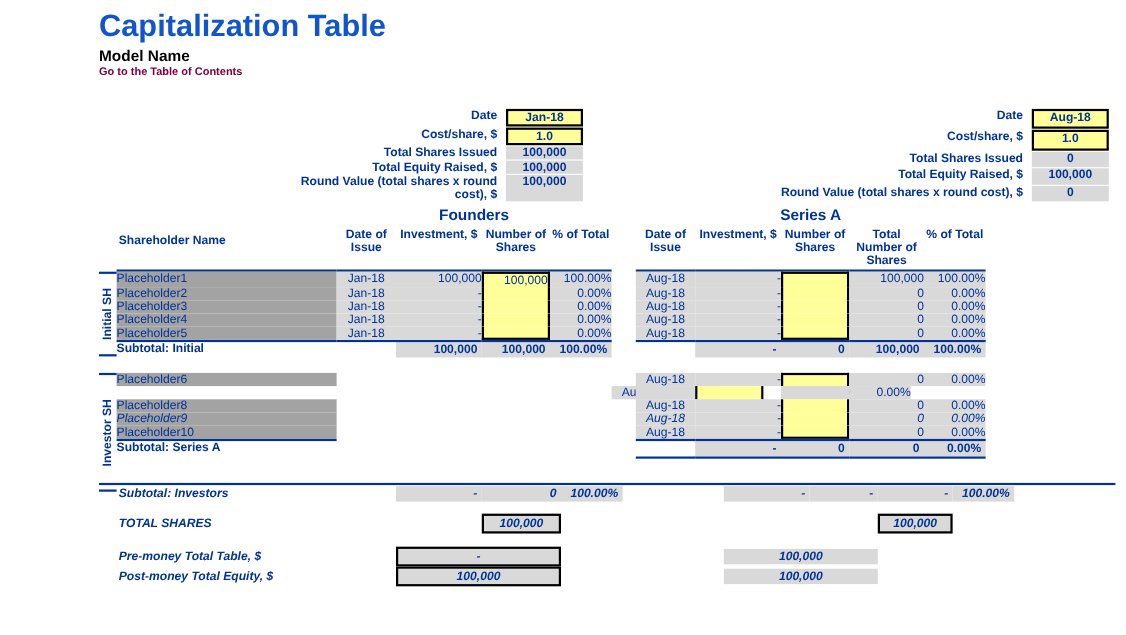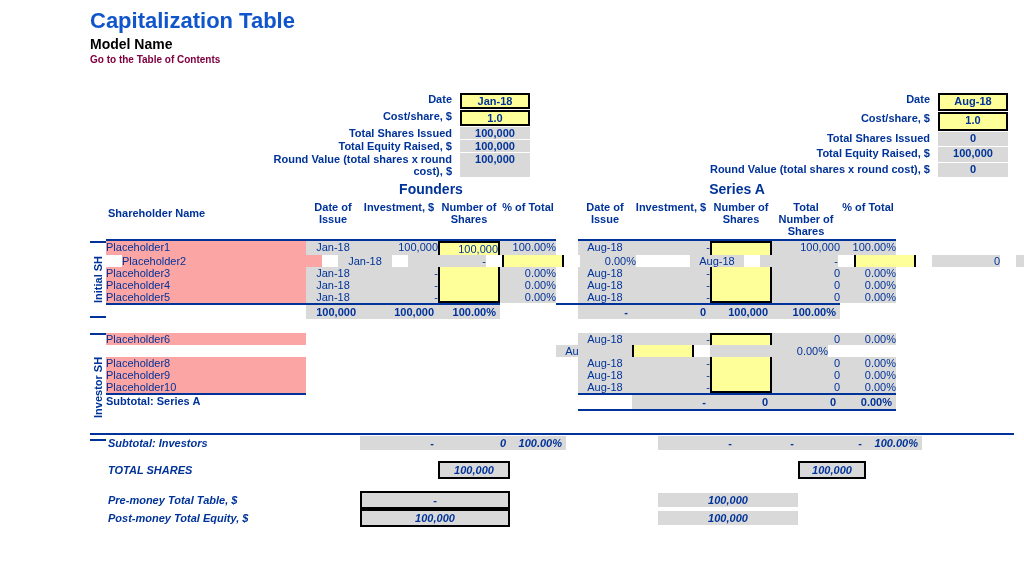--- a/index.html
+++ b/index.html
@@ -5,21 +5,21 @@
   * { box-sizing: border-box; }
   body {
     margin: 0;
     padding: 8px 10px;
     font-family: Arial, Helvetica, sans-serif;
     font-size: 11px;
     color: #000;
     background: #fff;
     width: 1024px;
   }
-  .title { font-size: 22px; font-weight: bold; color: #1155cc; margin: 0; }
+  .title { font-size: 28px; font-weight: bold; color: #1155cc; margin: 0; }
   .subtitle { font-size: 14px; font-weight: bold; color: #000; margin: 2px 0 0 0; }
   .toc-link { font-size: 10px; font-weight: bold; color: #800040; margin-top: 2px; }
 
   .blue-bold { color: #003399; font-weight: bold; }
   .center { text-align: center; }
 
   .container { margin-left: 80px; margin-top: 28px; }
   .round-metrics { display: flex; gap: 38px; }
   .metrics-block { display: grid; grid-template-columns: auto 70px; gap: 1px 4px; }
   .metrics-block.f { width: 440px; }
@@ -28,21 +28,21 @@
   .cell-yellow { background: #feff99; border: 2px solid #000; text-align: center; font-weight: bold; }
   .cell-grey { background: #d9d9d9; text-align: center; }
   .cell-grey.b { font-weight: bold; }
   .vlabel {
     writing-mode: vertical-rl; transform: rotate(180deg);
     color: #003399; font-weight: bold; font-size: 11px;
     border-top: 2px solid #003399; border-bottom: 2px solid #003399;
     padding: 2px 0; height: 72px; width: 16px;
     display: inline-flex; align-items: center; justify-content: center;
   }
-  .row-name { background: #fca5a5; color: #003399; width: 200px; }
+  .row-name { background: #a3a3a3; color: #003399; width: 200px; }
   .row-date { background: #d9d9d9; color: #003399; text-align: center; width: 54px; }
   .row-inv { background: #d9d9d9; color: #003399; text-align: right; width: 78px; }
   .row-shares { background: #feff99; text-align: right; width: 62px; color: #003399; }
   .row-tot { background: #d9d9d9; text-align: right; width: 68px; color: #003399; }
   .row-pct { background: #d9d9d9; text-align: right; width: 56px; color: #003399; }
 
   .bottom-block { margin-top: 10px; font-style: italic; }
   .bottom-row { display: grid; grid-template-columns: 16px 200px 54px 78px 72px 56px 38px 54px 78px 62px 68px 56px; align-items: center; height: 18px; }
   .bottom-lbl { font-weight: bold; color: #003399; grid-column: 2; padding-left: 2px;}
   .boxcell { border: 2px solid #000; text-align: center; background: #d9d9d9; font-weight: bold; color: #003399; padding: 1px 0;}
@@ -123,21 +123,21 @@
           <div class="row-inv">100,000</div>
           <div class="row-shares shares-border shares-bt">100,000</div>
           <div class="row-pct">100.00%</div>
           <div></div>
           <div class="row-date">Aug-18</div>
           <div class="row-inv">-</div>
           <div class="row-shares shares-border shares-bt"></div>
           <div class="row-tot">100,000</div>
           <div class="row-pct">100.00%</div>
         </div>
-        <div style="display: grid; grid-template-columns: 16px 200px 54px 78px 62px 56px 22px 54px 78px 62px 68px 56px; gap: 16px;">
+        <div style="display: grid; grid-template-columns: 16px 200px 54px 78px 62px 56px 22px 54px 78px 62px 68px 56px;">
           <div></div>
           <div class="row-name">Placeholder2</div>
           <div class="row-date">Jan-18</div>
           <div class="row-inv">-</div>
           <div class="row-shares shares-border"></div>
           <div class="row-pct">0.00%</div>
           <div></div>
           <div class="row-date">Aug-18</div>
           <div class="row-inv">-</div>
           <div class="row-shares shares-border"></div>
@@ -182,20 +182,21 @@
           <div></div>
           <div class="row-date">Aug-18</div>
           <div class="row-inv">-</div>
           <div class="row-shares shares-border shares-bb"></div>
           <div class="row-tot">0</div>
           <div class="row-pct">0.00%</div>
         </div>
       </div>
       <div style="display: grid; grid-template-columns: 16px 200px 54px 78px 62px 56px 22px 54px 78px 62px 68px 56px;">
         <div></div>
+        <div class="blue-bold" style="border-top: 2px solid rgb(0, 51, 153);">Subtotal: Initial</div>
         <div style="border-top: 2px solid rgb(0, 51, 153);"></div>
         <div class="grey-b" style="border-top: 2px solid rgb(0, 51, 153);">100,000</div>
         <div class="grey-b" style="border-top: 2px solid rgb(0, 51, 153);">100,000</div>
         <div class="grey-b" style="border-top: 2px solid rgb(0, 51, 153);">100.00%</div>
         <div></div>
         <div style="border-top: 2px solid rgb(0, 51, 153);"></div>
         <div class="grey-b" style="border-top: 2px solid rgb(0, 51, 153);">-</div>
         <div class="grey-b" style="border-top: 2px solid rgb(0, 51, 153);">0</div>
         <div class="grey-b" style="border-top: 2px solid rgb(0, 51, 153);">100,000</div>
         <div class="grey-b" style="border-top: 2px solid rgb(0, 51, 153);">100.00%</div>
@@ -237,21 +238,21 @@
           <div></div>
           <div></div>
           <div></div>
           <div></div>
           <div class="row-date">Aug-18</div>
           <div class="row-inv">-</div>
           <div class="row-shares shares-border"></div>
           <div class="row-tot">0</div>
           <div class="row-pct">0.00%</div>
         </div>
-        <div style="display: grid; grid-template-columns: 16px 200px 54px 78px 62px 56px 22px 54px 78px 62px 68px 56px;">
+        <div style="display: grid; grid-template-columns: 16px 200px 54px 78px 62px 56px 22px 54px 78px 62px 68px 56px; font-style: italic;">
           <div></div>
           <div class="row-name">Placeholder9</div>
           <div></div>
           <div></div>
           <div></div>
           <div></div>
           <div></div>
           <div class="row-date">Aug-18</div>
           <div class="row-inv">-</div>
           <div class="row-shares shares-border"></div>

